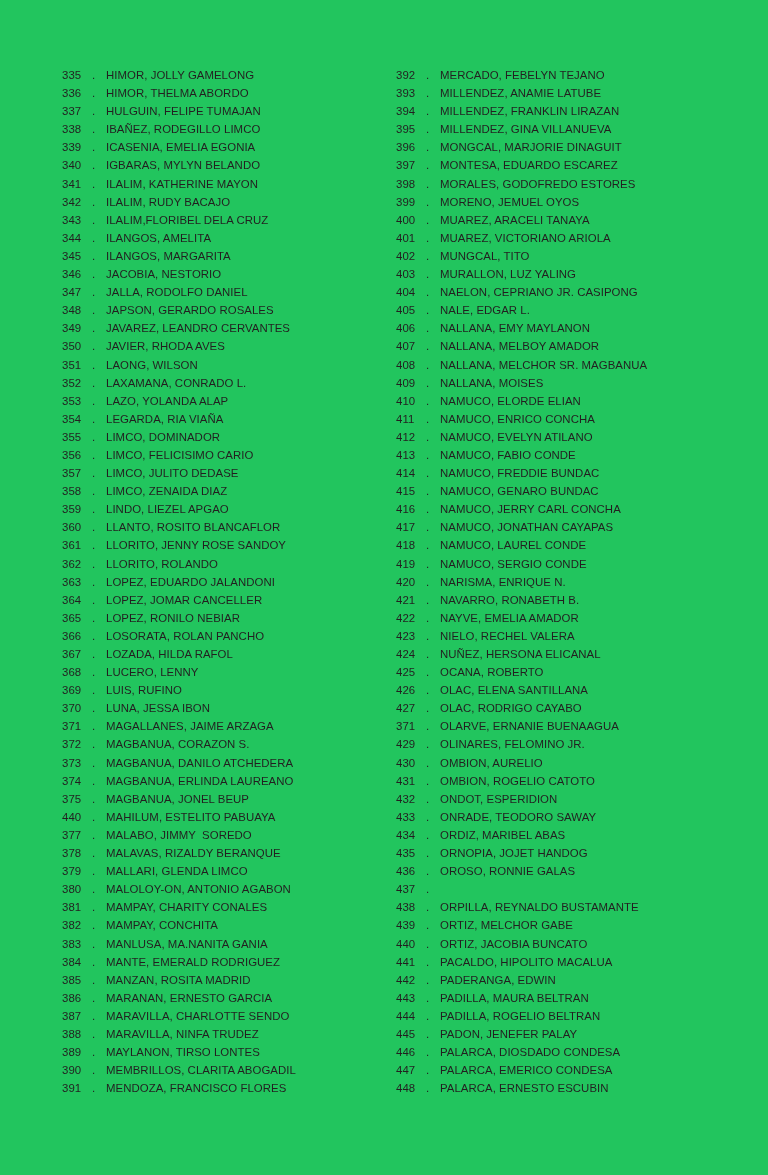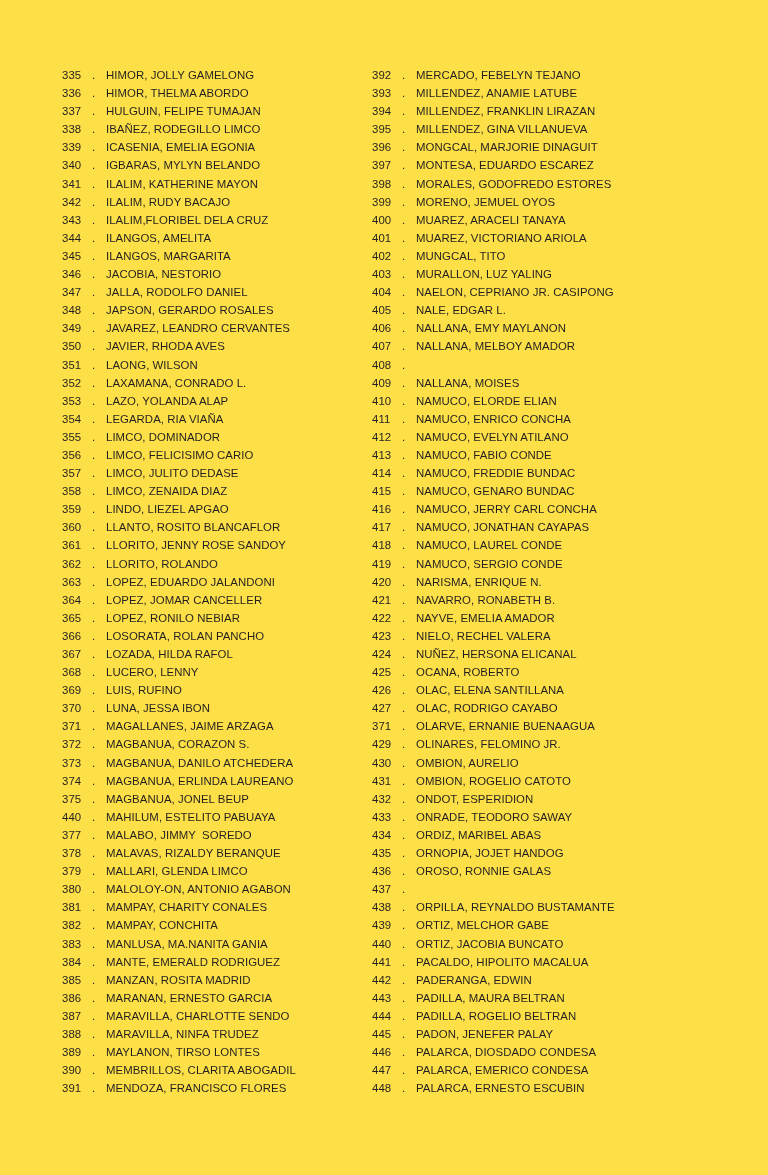--- a/index.html
+++ b/index.html
@@ -13,40 +13,40 @@
     font-family: "Liberation Sans", sans-serif;
     color: #231f20;
     -webkit-font-smoothing: antialiased;
   }
   .page {
     position: relative;
     width: 768px;
     height: 1175px;
     box-sizing: border-box;
     overflow: hidden;
-    background: #fde047;
+    background: #22c55e;
   }
   .columns {
     position: absolute;
     top: 66px;
     left: 0;
     width: 768px;
     display: flex;
     flex-direction: row;
     align-items: flex-start;
   }
   .column {
     display: block;
   }
   .column-left {
     margin-left: 62px;
     width: 310px;
   }
   .column-right {
-    margin-left: 0;
+    margin-left: 24px;
     width: 340px;
   }
   .entry {
     display: flex;
     flex-direction: row;
     align-items: baseline;
     height: 18.1px;
     line-height: 18.1px;
     white-space: pre;
   }
@@ -144,21 +144,21 @@
         <div class="entry"><span class="entry-num">398</span><span class="entry-dot">.</span><span class="entry-name">MORALES, GODOFREDO ESTORES</span></div>
         <div class="entry"><span class="entry-num">399</span><span class="entry-dot">.</span><span class="entry-name">MORENO, JEMUEL OYOS</span></div>
         <div class="entry"><span class="entry-num">400</span><span class="entry-dot">.</span><span class="entry-name">MUAREZ, ARACELI TANAYA</span></div>
         <div class="entry"><span class="entry-num">401</span><span class="entry-dot">.</span><span class="entry-name">MUAREZ, VICTORIANO ARIOLA</span></div>
         <div class="entry"><span class="entry-num">402</span><span class="entry-dot">.</span><span class="entry-name">MUNGCAL, TITO</span></div>
         <div class="entry"><span class="entry-num">403</span><span class="entry-dot">.</span><span class="entry-name">MURALLON, LUZ YALING</span></div>
         <div class="entry"><span class="entry-num">404</span><span class="entry-dot">.</span><span class="entry-name">NAELON, CEPRIANO JR. CASIPONG</span></div>
         <div class="entry"><span class="entry-num">405</span><span class="entry-dot">.</span><span class="entry-name">NALE, EDGAR L.</span></div>
         <div class="entry"><span class="entry-num">406</span><span class="entry-dot">.</span><span class="entry-name">NALLANA, EMY MAYLANON</span></div>
         <div class="entry"><span class="entry-num">407</span><span class="entry-dot">.</span><span class="entry-name">NALLANA, MELBOY AMADOR</span></div>
-        <div class="entry"><span class="entry-num">408</span><span class="entry-dot">.</span></div>
+        <div class="entry"><span class="entry-num">408</span><span class="entry-dot">.</span><span class="entry-name">NALLANA, MELCHOR SR. MAGBANUA</span></div>
         <div class="entry"><span class="entry-num">409</span><span class="entry-dot">.</span><span class="entry-name">NALLANA, MOISES</span></div>
         <div class="entry"><span class="entry-num">410</span><span class="entry-dot">.</span><span class="entry-name">NAMUCO, ELORDE ELIAN</span></div>
         <div class="entry"><span class="entry-num">411</span><span class="entry-dot">.</span><span class="entry-name">NAMUCO, ENRICO CONCHA</span></div>
         <div class="entry"><span class="entry-num">412</span><span class="entry-dot">.</span><span class="entry-name">NAMUCO, EVELYN ATILANO</span></div>
         <div class="entry"><span class="entry-num">413</span><span class="entry-dot">.</span><span class="entry-name">NAMUCO, FABIO CONDE</span></div>
         <div class="entry"><span class="entry-num">414</span><span class="entry-dot">.</span><span class="entry-name">NAMUCO, FREDDIE BUNDAC</span></div>
         <div class="entry"><span class="entry-num">415</span><span class="entry-dot">.</span><span class="entry-name">NAMUCO, GENARO BUNDAC</span></div>
         <div class="entry"><span class="entry-num">416</span><span class="entry-dot">.</span><span class="entry-name">NAMUCO, JERRY CARL CONCHA</span></div>
         <div class="entry"><span class="entry-num">417</span><span class="entry-dot">.</span><span class="entry-name">NAMUCO, JONATHAN CAYAPAS</span></div>
         <div class="entry"><span class="entry-num">418</span><span class="entry-dot">.</span><span class="entry-name">NAMUCO, LAUREL CONDE</span></div>

